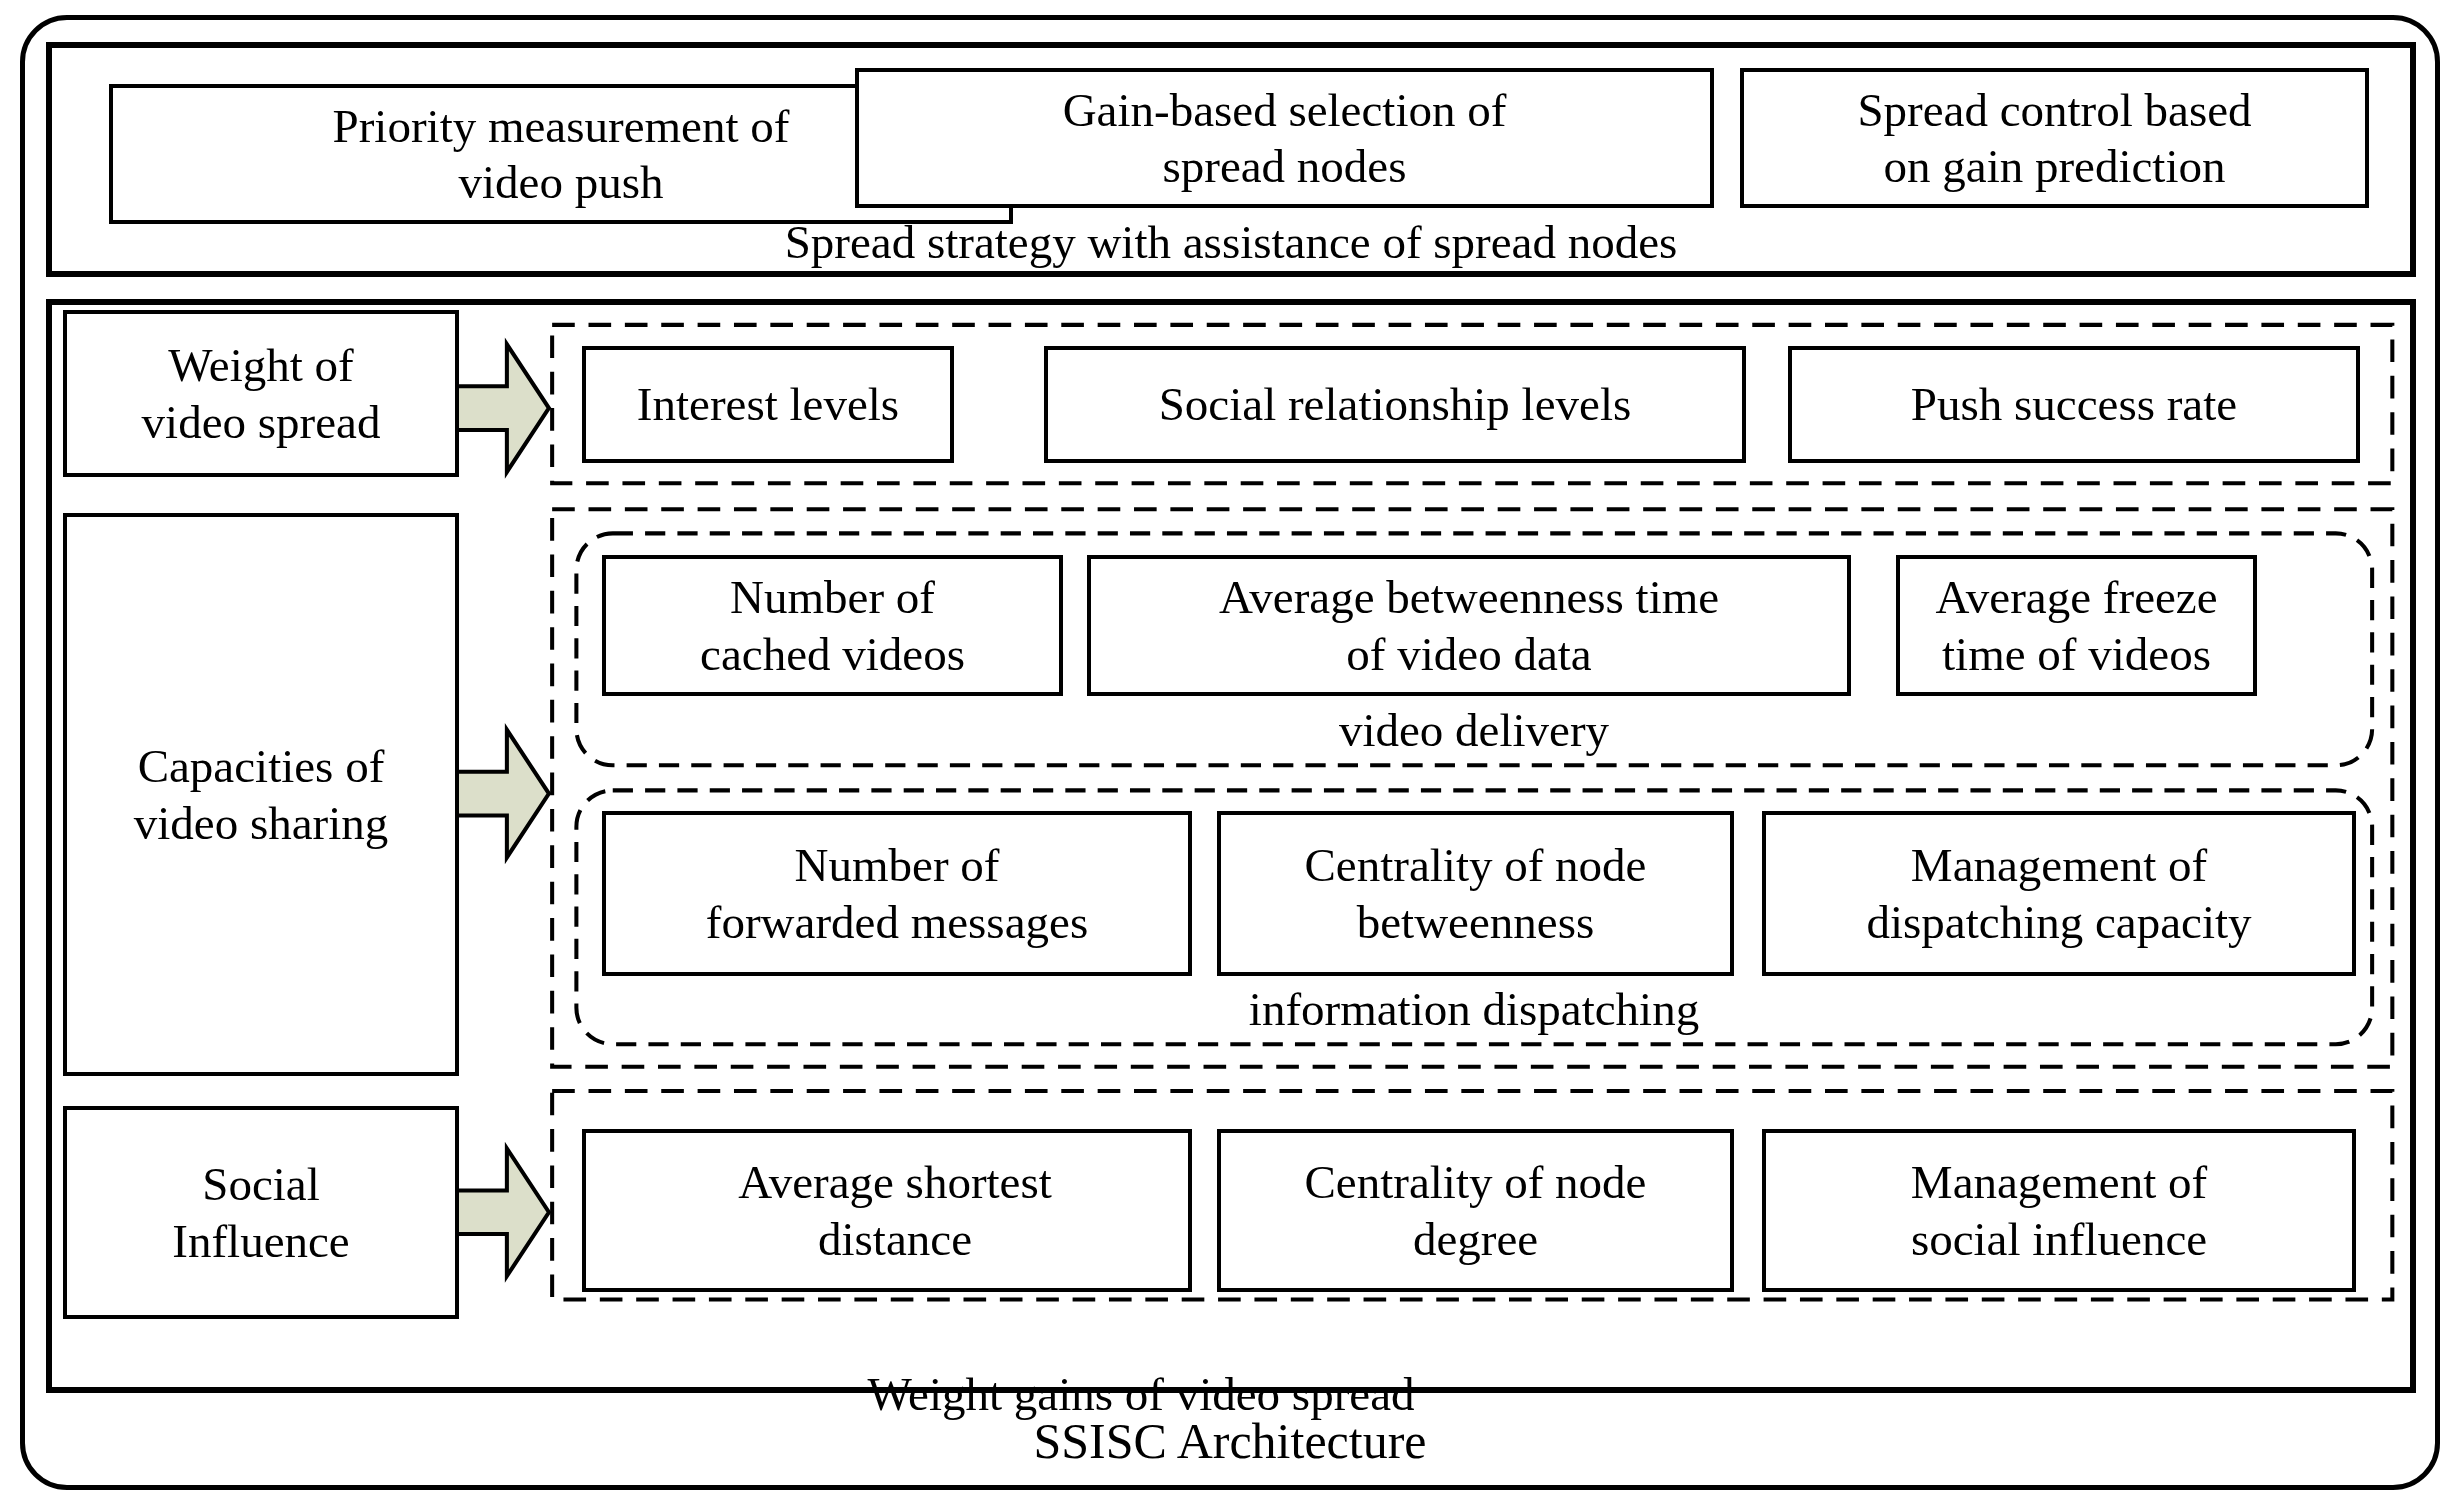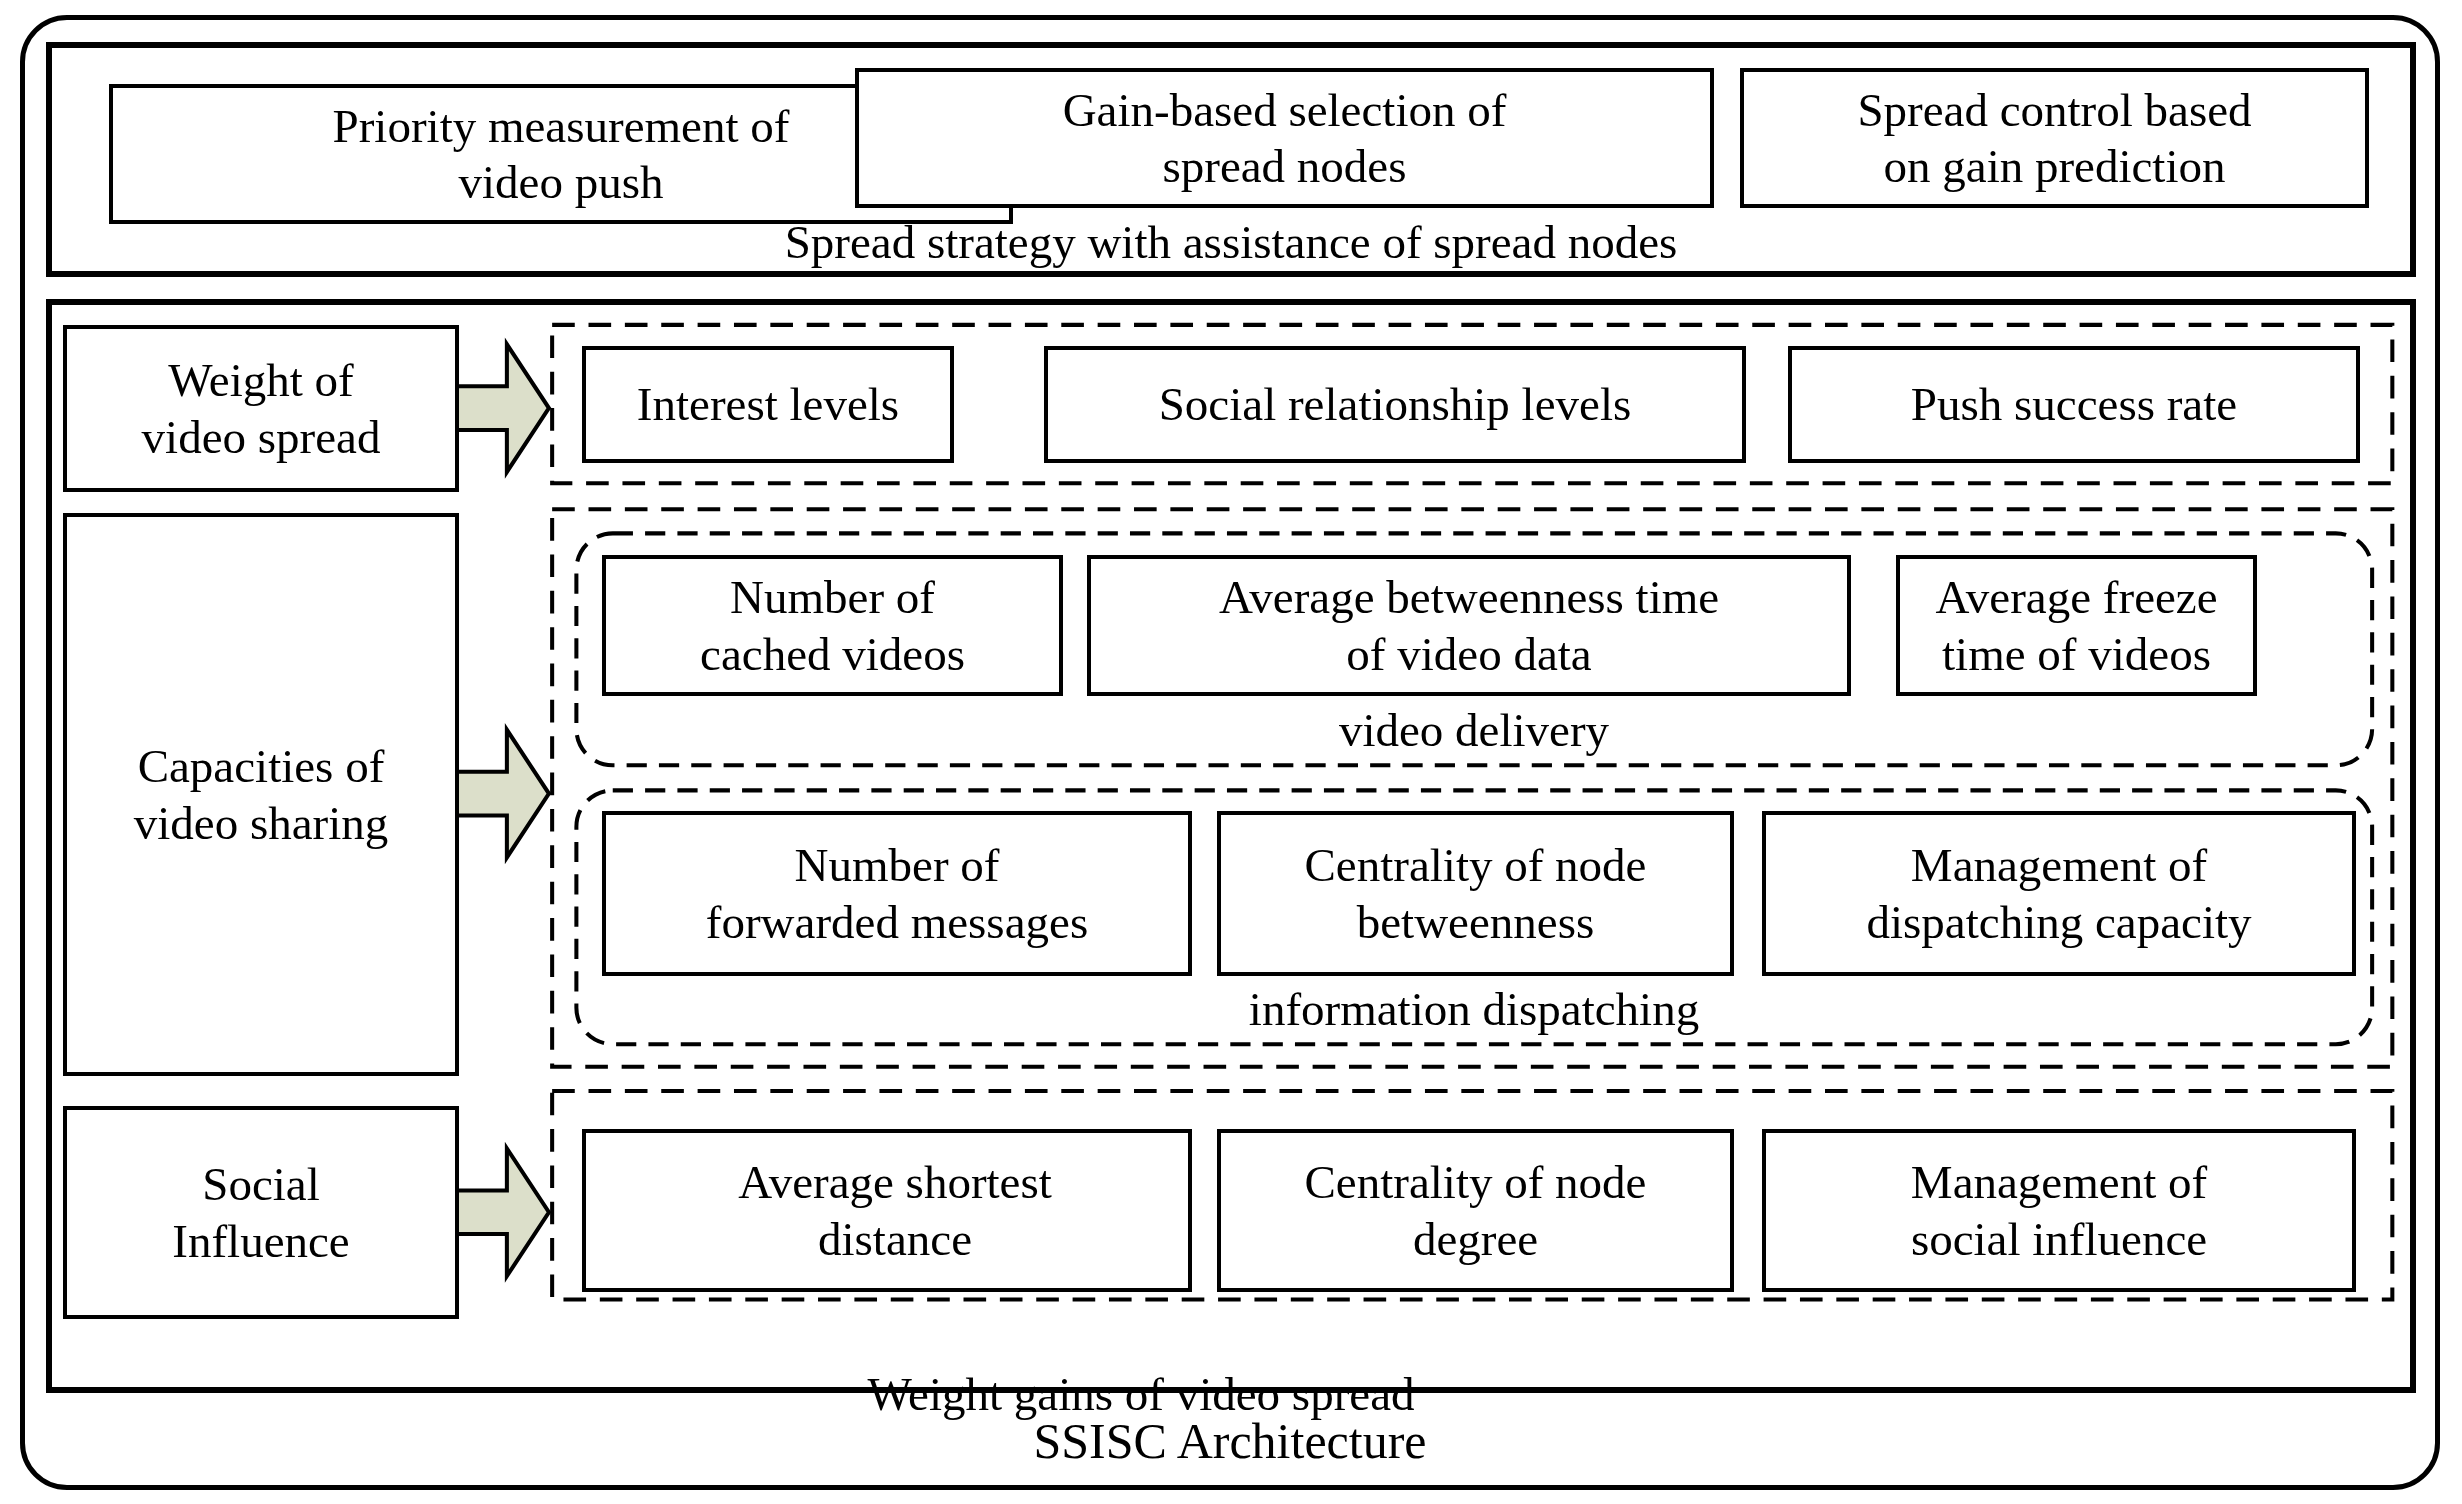--- a/index.html
+++ b/index.html
@@ -85,21 +85,21 @@
   <div class="abs box" style="left:1740px;top:68px;width:629px;height:140px;">
     <span>Spread control based
 on gain prediction</span>
   </div>
   <div class="abs cap" style="left:46px;top:208px;width:2370px;height:68px;">
     <span>Spread strategy with assistance of spread nodes</span>
   </div>
 
   <div class="abs frame-inner" style="left:46px;top:299px;width:2370px;height:1094px;"></div>
 
-  <div class="abs box" style="left:63px;top:325px;width:396px;height:167px;">
+  <div class="abs box" style="left:63px;top:310px;width:396px;height:167px;">
     <span>Weight of
 video spread</span>
   </div>
   <div class="abs box" style="left:582px;top:346px;width:372px;height:117px;">
     <span>Interest levels</span>
   </div>
   <div class="abs box" style="left:1044px;top:346px;width:702px;height:117px;">
     <span>Social relationship levels</span>
   </div>
   <div class="abs box" style="left:1788px;top:346px;width:572px;height:117px;">

